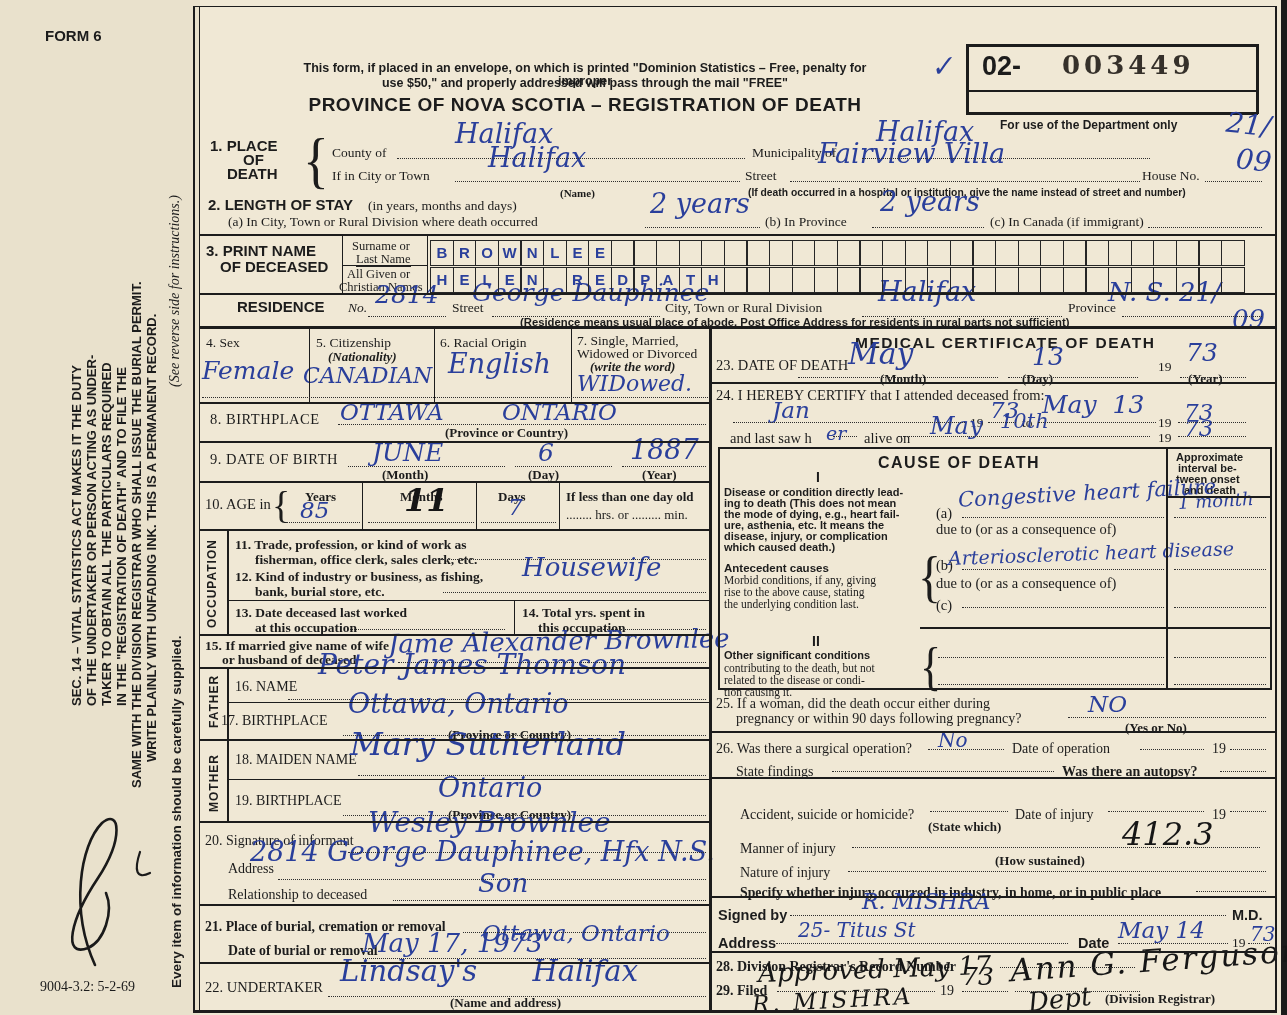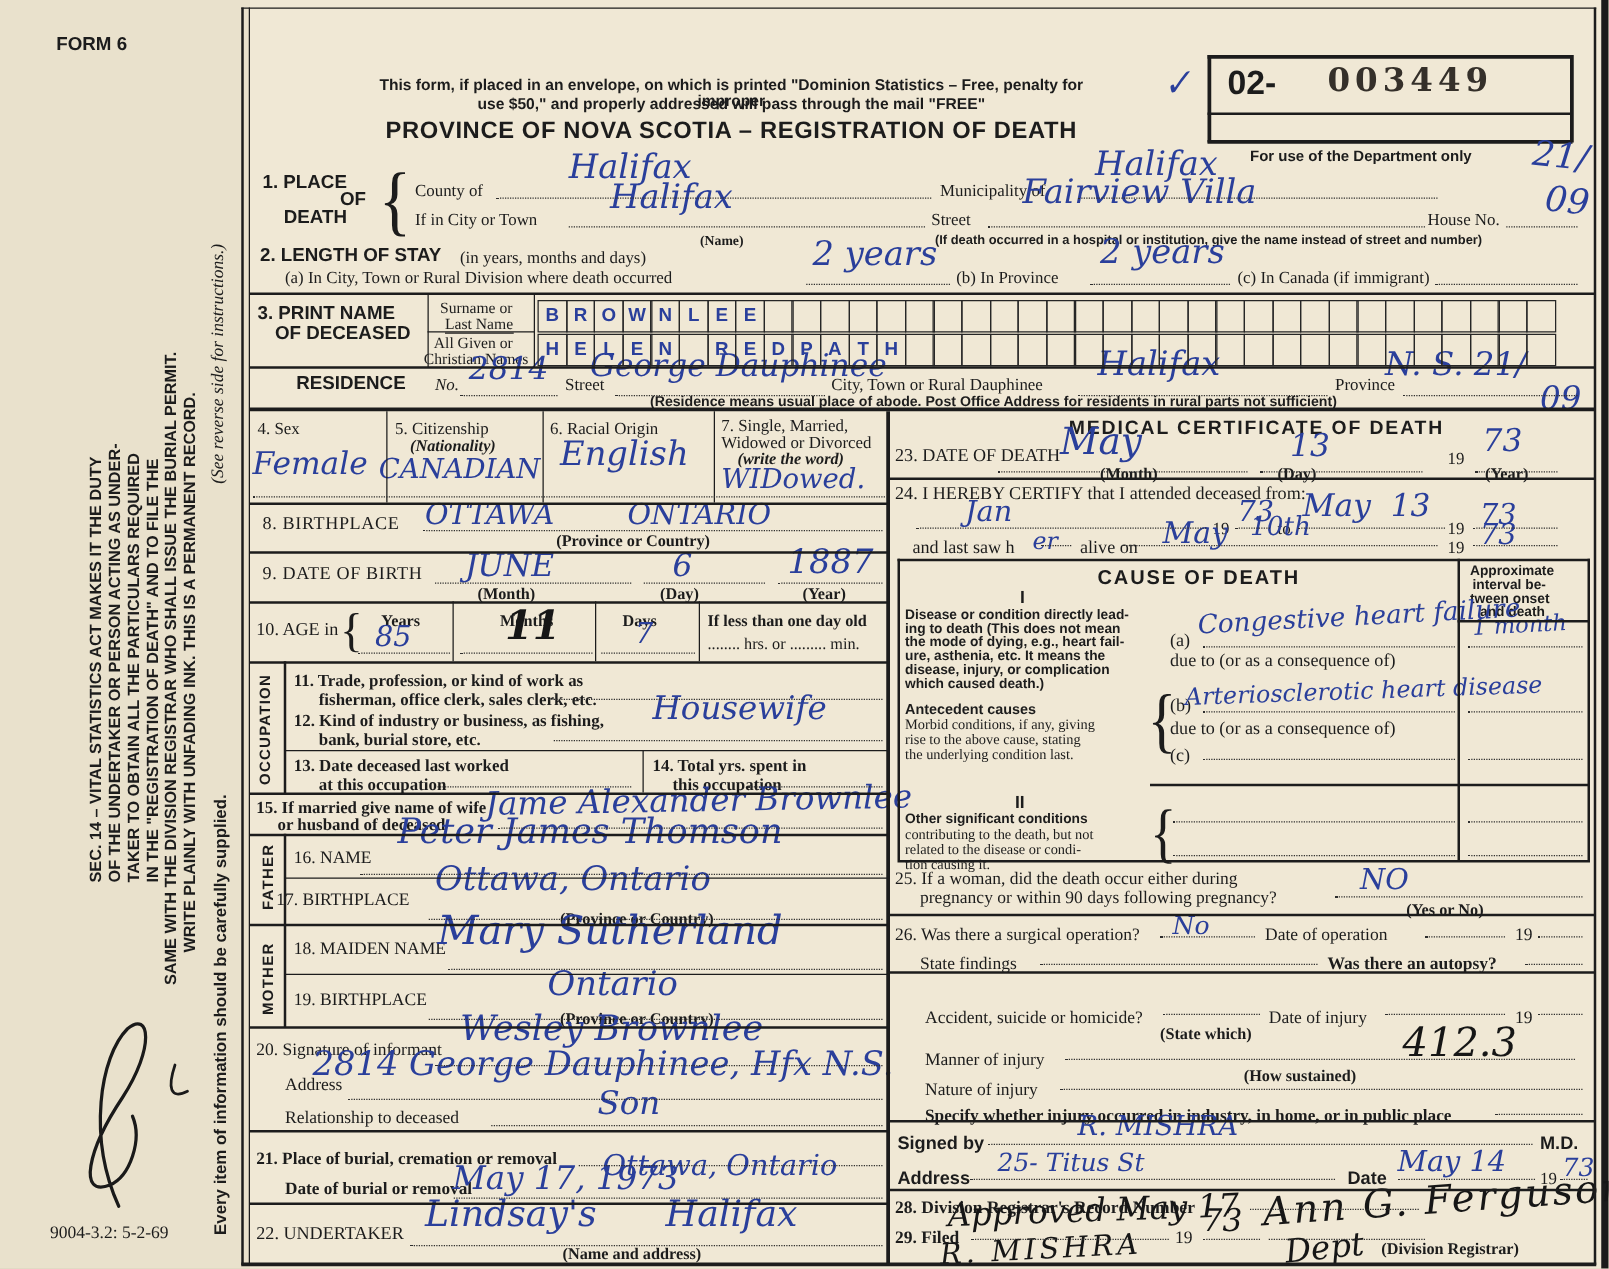--- a/index.html
+++ b/index.html
@@ -58,21 +58,21 @@
   <div class="rl" style="left:966px;top:44px;width:2.5px;height:70px;"></div>
   <div class="rl" style="left:1256px;top:44px;width:2.5px;height:70px;"></div>
   <div class="rl" style="left:966px;top:90px;width:292px;height:1.8px;"></div>
   <div class="t sb" style="left:982px;top:52px;font-size:27px;">02-</div>
   <div class="t" style="left:1062px;top:52px;font-family:'DejaVu Serif',serif;font-weight:bold;font-size:26px;letter-spacing:4px;color:#35302a;">003449</div>
   <div class="t sb" style="left:1000px;top:119px;font-size:12px;">For use of the Department only</div>
   <div class="t h" style="left:1226px;top:110px;font-size:28px;transform:rotate(6deg);">21/</div>
   <div class="t h" style="left:1236px;top:146px;font-size:28px;transform:rotate(6deg);">09</div>
 
   <div class="t sb" style="left:210px;top:138px;font-size:15px;">1. PLACE</div>
-  <div class="t sb" style="left:243px;top:152px;font-size:15px;margin-left:29px;">OF</div>
+  <div class="t sb" style="left:243px;top:152px;font-size:15px;">OF</div>
   <div class="t sb" style="left:227px;top:166px;font-size:15px;">DEATH</div>
   <div class="t brace" style="left:303px;top:132px;font-size:54px;transform:scaleY(1.15);">{</div>
   <div class="t sr" style="left:332px;top:146px;">County of</div>
   <div class="t h" style="left:455px;top:120px;font-size:27px;">Halifax</div>
   <div class="t sr" style="left:752px;top:146px;">Municipality of</div>
   <div class="t h" style="left:876px;top:118px;font-size:27px;">Halifax</div>
   <div class="t sr" style="left:332px;top:169px;">If in City or Town</div>
   <div class="t h" style="left:488px;top:144px;font-size:27px;">Halifax</div>
   <div class="t sr sm" style="left:560px;top:188px;font-weight:bold;">(Name)</div>
   <div class="t sr" style="left:745px;top:169px;">Street</div>
@@ -95,21 +95,21 @@
   <div class="t sr" style="left:347px;top:268px;font-size:12.5px;">All Given or</div>
   <div class="t sr" style="left:339px;top:281px;font-size:12.5px;">Christian Names</div>
   <div id="grid-surname"></div>
   <div id="grid-given"></div>
 
   <div class="t sb" style="left:237px;top:299px;font-size:15px;">RESIDENCE</div>
   <div class="t sr" style="left:348px;top:301px;font-style:italic;">No.</div>
   <div class="t h" style="left:375px;top:282px;font-size:25px;">2814</div>
   <div class="t sr" style="left:452px;top:301px;">Street</div>
   <div class="t h" style="left:472px;top:280px;font-size:25px;">George Dauphinee</div>
-  <div class="t sr" style="left:665px;top:301px;">City, Town or Rural Dauphinee</div>
+  <div class="t sr" style="left:665px;top:301px;">City, Town or Rural Division</div>
   <div class="t h" style="left:878px;top:278px;font-size:27px;">Halifax</div>
   <div class="t sr" style="left:1068px;top:301px;">Province</div>
   <div class="t h" style="left:1108px;top:279px;font-size:26px;">N. S. 21/</div>
   <div class="t h" style="left:1232px;top:306px;font-size:26px;">09</div>
   <div class="t sb" style="left:520px;top:317px;font-size:11.3px;">(Residence means usual place of abode. Post Office Address for residents in rural parts not sufficient)</div>
 
   <div class="t sr" style="left:206px;top:336px;">4. Sex</div>
   <div class="t h" style="left:202px;top:358px;font-size:25px;">Female</div>
   <div class="t sr" style="left:316px;top:336px;">5. Citizenship</div>
   <div class="t sri" style="left:328px;top:350px;font-size:13px;font-weight:bold;">(Nationality)</div>

